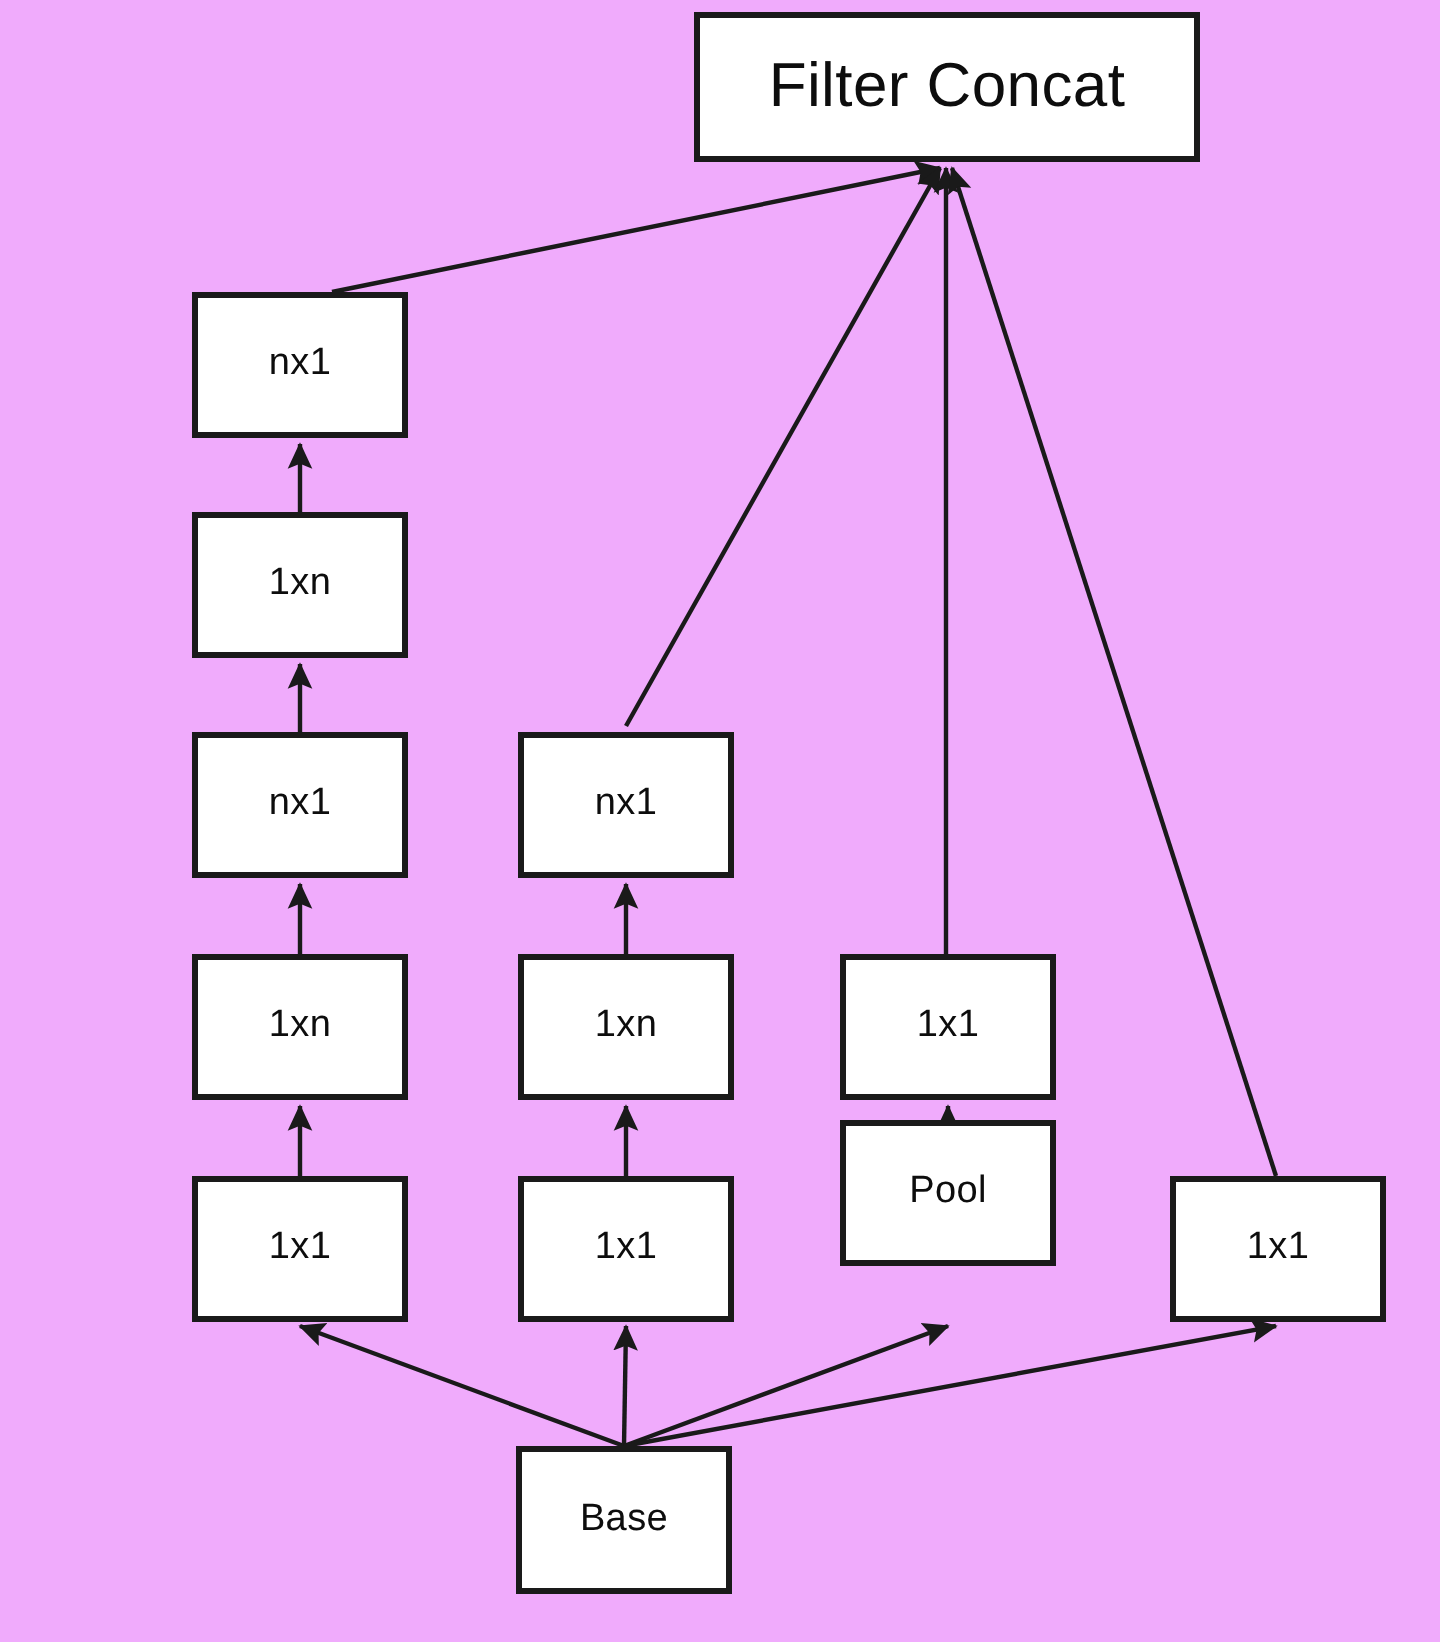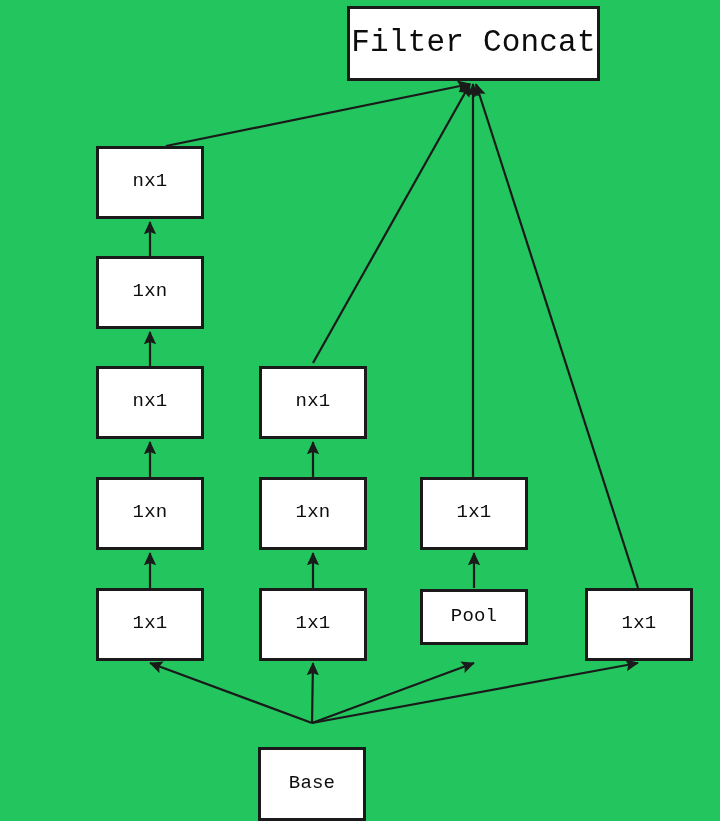--- a/index.html
+++ b/index.html
@@ -4,23 +4,23 @@
 <style>
   html, body {
     margin: 0;
     padding: 0;
     background: #ffffff;
   }
   #canvas {
     position: relative;
     width: 720px;
     height: 821px;
-    background: #22c55e;
+    background: #f0abfc;
     overflow: hidden;
-    font-family: Liberation Mono, monospace;
+    font-family: Liberation Sans, sans-serif;
   }
   #edges {
     position: absolute;
     left: 0;
     top: 0;
     width: 720px;
     height: 821px;
   }
   .node {
     position: absolute;
@@ -98,24 +98,24 @@
       </div>
       <div class="node" style="left: 259px; top: 477px; width: 108px; height: 73px; border-color: rgb(26, 26, 26); color: rgb(13, 13, 13);">
         <span class="node-label">1xn</span>
       </div>
       <div class="node" style="left: 259px; top: 588px; width: 108px; height: 73px; border-color: rgb(26, 26, 26); color: rgb(13, 13, 13);">
         <span class="node-label">1x1</span>
       </div>
       <div class="node" style="left: 420px; top: 477px; width: 108px; height: 73px; border-color: rgb(26, 26, 26); color: rgb(13, 13, 13);">
         <span class="node-label">1x1</span>
       </div>
-      <div class="node" style="left: 420px; top: 589px; width: 108px; height: 56px; border-color: rgb(26, 26, 26); color: rgb(13, 13, 13);">
+      <div class="node" style="left: 420px; top: 560px; width: 108px; height: 73px; border-color: rgb(26, 26, 26); color: rgb(13, 13, 13);">
         <span class="node-label">Pool</span>
       </div>
       <div class="node" style="left: 585px; top: 588px; width: 108px; height: 73px; border-color: rgb(26, 26, 26); color: rgb(13, 13, 13);">
         <span class="node-label">1x1</span>
       </div>
-      <div class="node" style="left: 258px; top: 747px; width: 108px; height: 74px; border-color: rgb(26, 26, 26); color: rgb(13, 13, 13);">
+      <div class="node" style="left: 258px; top: 723px; width: 108px; height: 74px; border-color: rgb(26, 26, 26); color: rgb(13, 13, 13);">
         <span class="node-label">Base</span>
       </div>
     </div>
 
 </div>
 
 </body></html>

